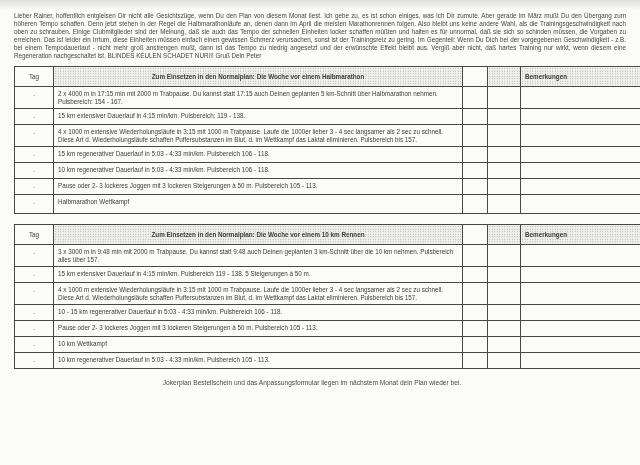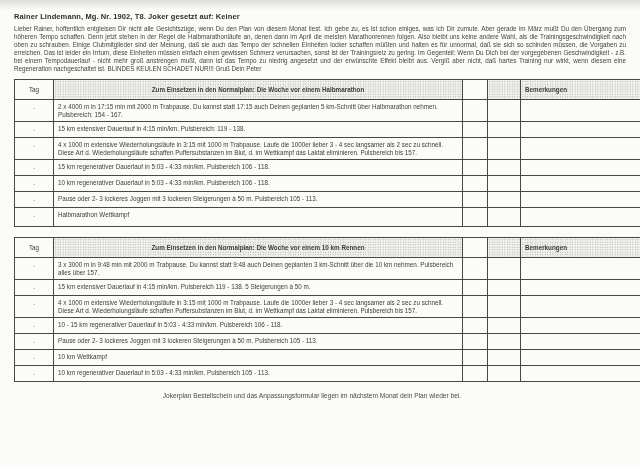--- a/index.html
+++ b/index.html
@@ -60,21 +60,20 @@
     width:596px;margin-top:6px;
   }
 </style>
 </head>
 <body>
 
 <div class="scan-edge"></div>
 
 <div class="sheet">
 
-  <div class="doc-title">Rainer Lindemann, Mg. Nr. 1902, T8. Joker gesetzt auf: Keiner</div>
 
   <div class="intro">Lieber Rainer, hoffentlich entgleisen Dir nicht alle Gesichtszüge, wenn Du den Plan von diesem Monat liest. Ich gebe zu, es ist schon einiges, was ich Dir zumute. Aber gerade im März mußt Du den Übergang zum höheren Tempo schaffen. Denn jetzt stehen in der Regel die Halbmarathonläufe an, denen dann im April die meisten Marathonrennen folgen. Also bleibt uns keine andere Wahl, als die Trainingsgeschwindigkeit nach oben zu schrauben. Einige Clubmitglieder sind der Meinung, daß sie auch das Tempo der schnellen Einheiten locker schaffen müßten und halten es für unnormal, daß sie sich so schinden müssen, die Vorgaben zu erreichen. Das ist leider ein Irrtum, diese Einheiten müssen einfach einen gewissen Schmerz verursachen, sonst ist der Trainingsreiz zu gering. Im Gegenteil: Wenn Du Dich bei der vorgegebenen Geschwindigkeit - z.B. bei einem Tempodauerlauf - nicht mehr groß anstrengen mußt, dann ist das Tempo zu niedrig angesetzt und der erwünschte Effekt bleibt aus. Vergiß aber nicht, daß hartes Training nur wirkt, wenn diesem eine Regeneration nachgeschaltet ist. BLINDES KEULEN SCHADET NUR!!! Gruß Dein Peter</div>
 
   <table class="plan">
     <tbody>
         <tr class="head">
       <td class="c-tag tag-head">Tag</td>
       <td class="c-main halftone tbl-title">Zum Einsetzen in den Normalplan: Die Woche vor einem Halbmarathon</td>
       <td class="c-s1"></td>
       <td class="c-s2 halftone"></td>

